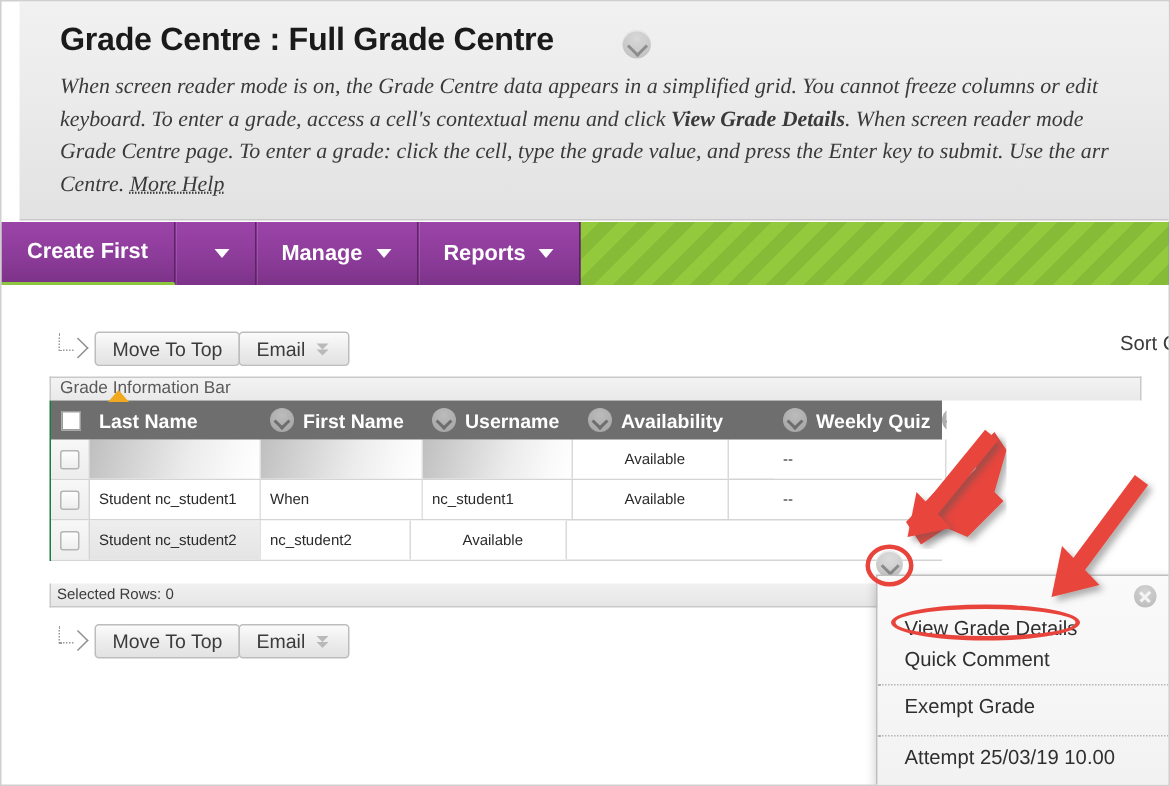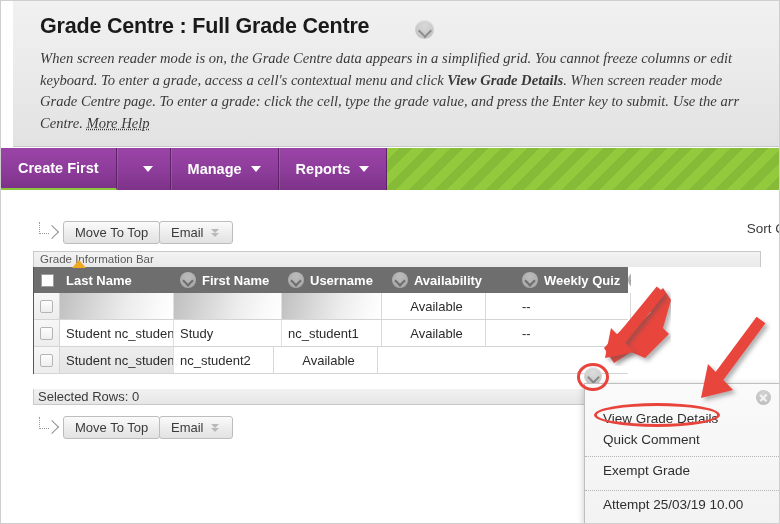--- a/index.html
+++ b/index.html
@@ -193,21 +193,21 @@
   .ghead .gcell {
     color: #ffffff;
     font-size: 13px;
     font-weight: bold;
     display: flex; align-items: center;
     border-right: none;
     white-space: nowrap;
   }
   .gcell {
     display: flex; align-items: center;
-    font-size: 13px; color: #2b2b2b;
+    font-size: 10px; color: #2b2b2b;
     padding-left: 6px;
     height: 100%;
     overflow: hidden;
     white-space: nowrap;
   }
   .c-chk   { width: 26px; justify-content: center; padding-left: 0; flex: 0 0 26px; }
   .c-last  { width: 114px; flex: 0 0 114px; }
   .c-first { width: 108px; flex: 0 0 108px; }
   .c-user  { width: 100px; flex: 0 0 100px; }
   .c-avail { width: 104px; flex: 0 0 104px; justify-content: center; }
@@ -292,21 +292,21 @@
     border-bottom: 2.2px solid #8a8a8a;
     transform: rotate(-45deg);
   }
 
   
   .selbar {
     position: absolute; left: 32px; top: 388px; width: 595px; height: 16px;
     background: linear-gradient(to bottom, #f1f1f1, #e6e6e6);
     border: 1px solid #c9c9c9;
     border-top: none;
-    font-size: 13px; color: #3a3a3a;
+    font-size: 10px; color: #3a3a3a;
     padding-left: 4px; line-height: 15px;
   }
   .toolbar-bottom {
     position: absolute; left: 0; top: 407px; width: 780px; height: 38px;
   }
 
   
   .ctxmenu {
     position: absolute; left: 583px; top: 382px;
     width: 196px; height: 142px;
@@ -444,21 +444,21 @@
         <div class="gcell c-user"></div>
         <div class="gcell c-avail">Available</div>
         <div class="gcell c-quiz">--</div>
       </div>
 
       <div class="grow">
         <div class="gcell c-chk">
           <span class="cbox"></span>
         </div>
         <div class="gcell c-last">Student nc_student1</div>
-        <div class="gcell c-first">Study</div>
+        <div class="gcell c-first">When</div>
         <div class="gcell c-user">nc_student1</div>
         <div class="gcell c-avail">Available</div>
         <div class="gcell c-quiz">--</div>
       </div>
 
       <div class="grow sel">
         <div class="gcell c-chk">
           <span class="cbox"></span>
         </div>
         <div class="gcell c-last">Student nc_student2</div>

